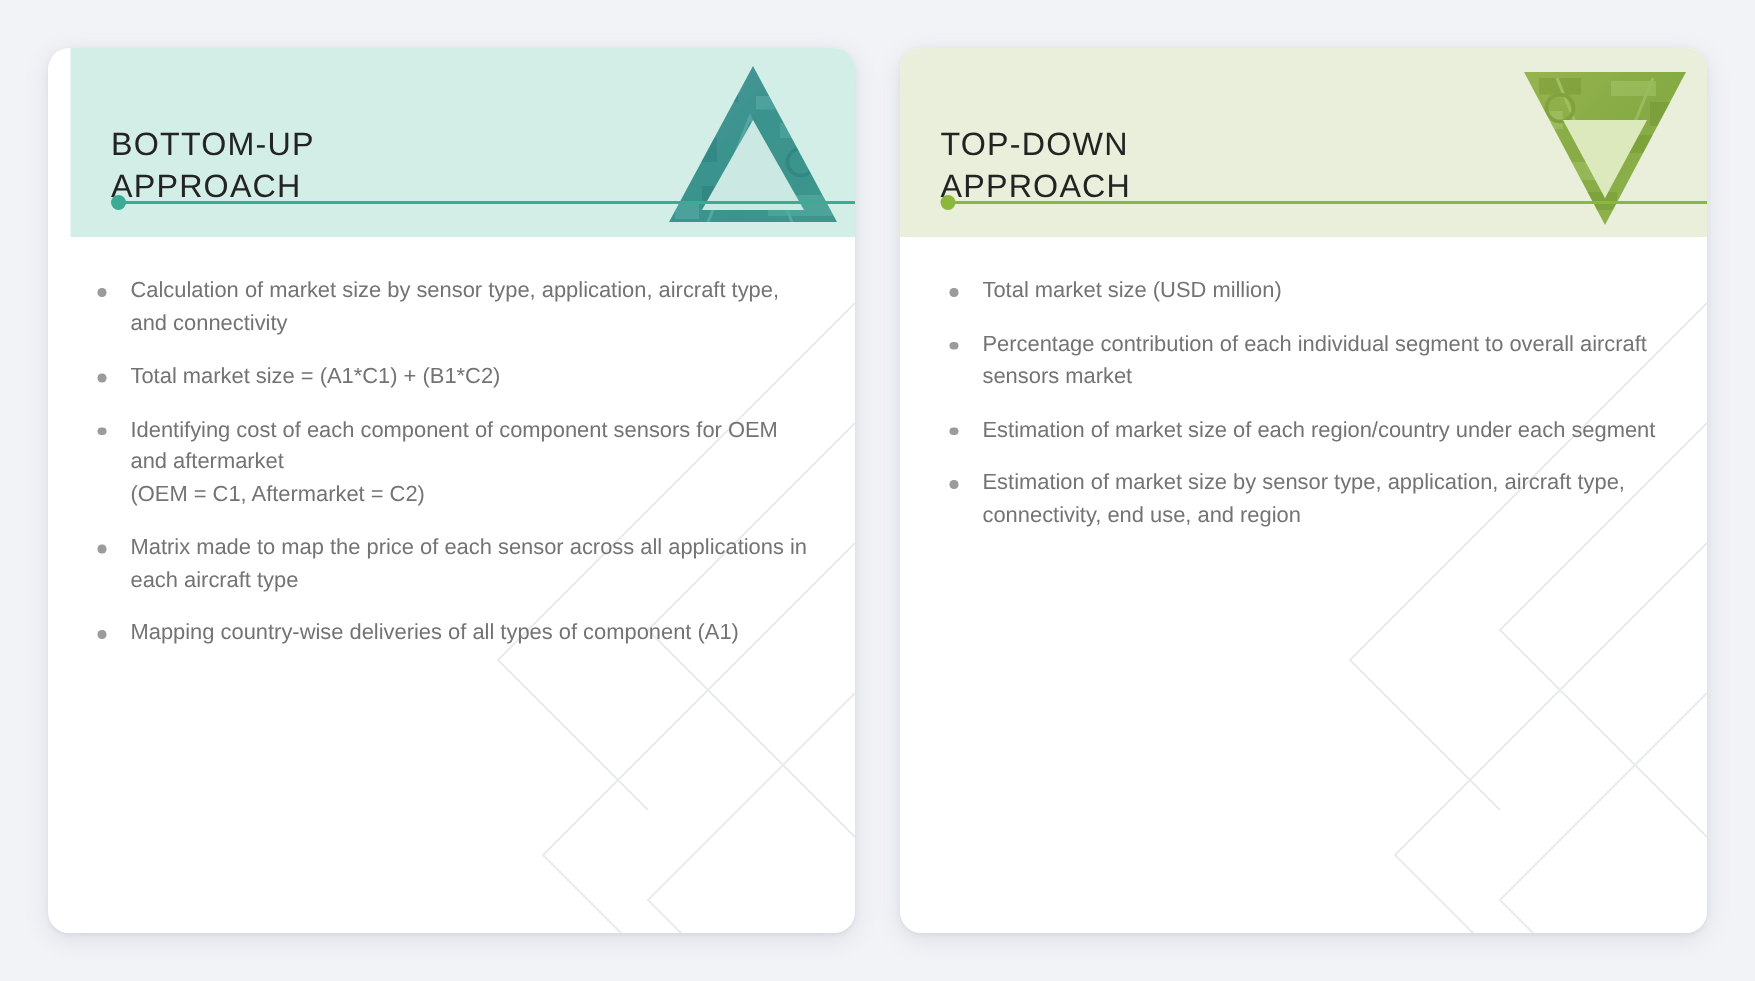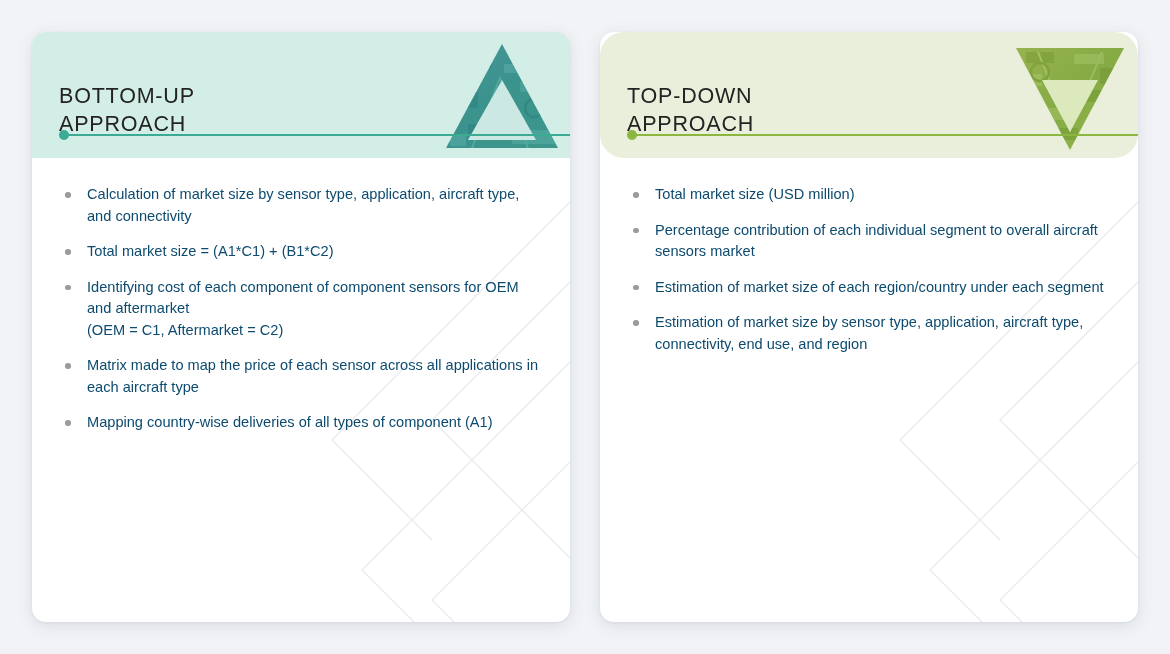--- a/index.html
+++ b/index.html
@@ -39,22 +39,22 @@
     left: 0; top: 0; right: 0; bottom: 0;
     pointer-events: none;
     opacity: 1;
   }
 
   .card-header {
     position: relative;
     height: 126px;
     overflow: hidden;
   }
-  #card-bottom-up .card-header { background: #d3eee6; }
-  #card-top-down  .card-header { background: #e9efda; border-radius: 24px; }
+  #card-bottom-up .card-header { background: #d3eee6; margin-left: 15px; }
+  #card-top-down  .card-header { background: #e9efda; }
 
   .card-title {
     position: absolute;
     left: 27px;
     top: 32px;
     font-size: 21.5px;
     line-height: 28px;
     letter-spacing: 0.8px;
     color: #232323;
     white-space: pre-line;
@@ -105,21 +105,21 @@
     list-style: none;
     margin: 0;
     padding: 0;
   }
   ul.bullets > li {
     position: relative;
     padding-left: 31px;
     margin-bottom: 14px;
     font-size: 14.6px;
     line-height: 21.5px;
-    color: #0c4a6e;
+    color: #737373;
     white-space: pre-line;
   }
   ul.bullets > li::before {
     content: "";
     position: absolute;
     left: 9px;
     top: 8px;
     width: 5.5px;
     height: 5.5px;
     border-radius: 50%;

